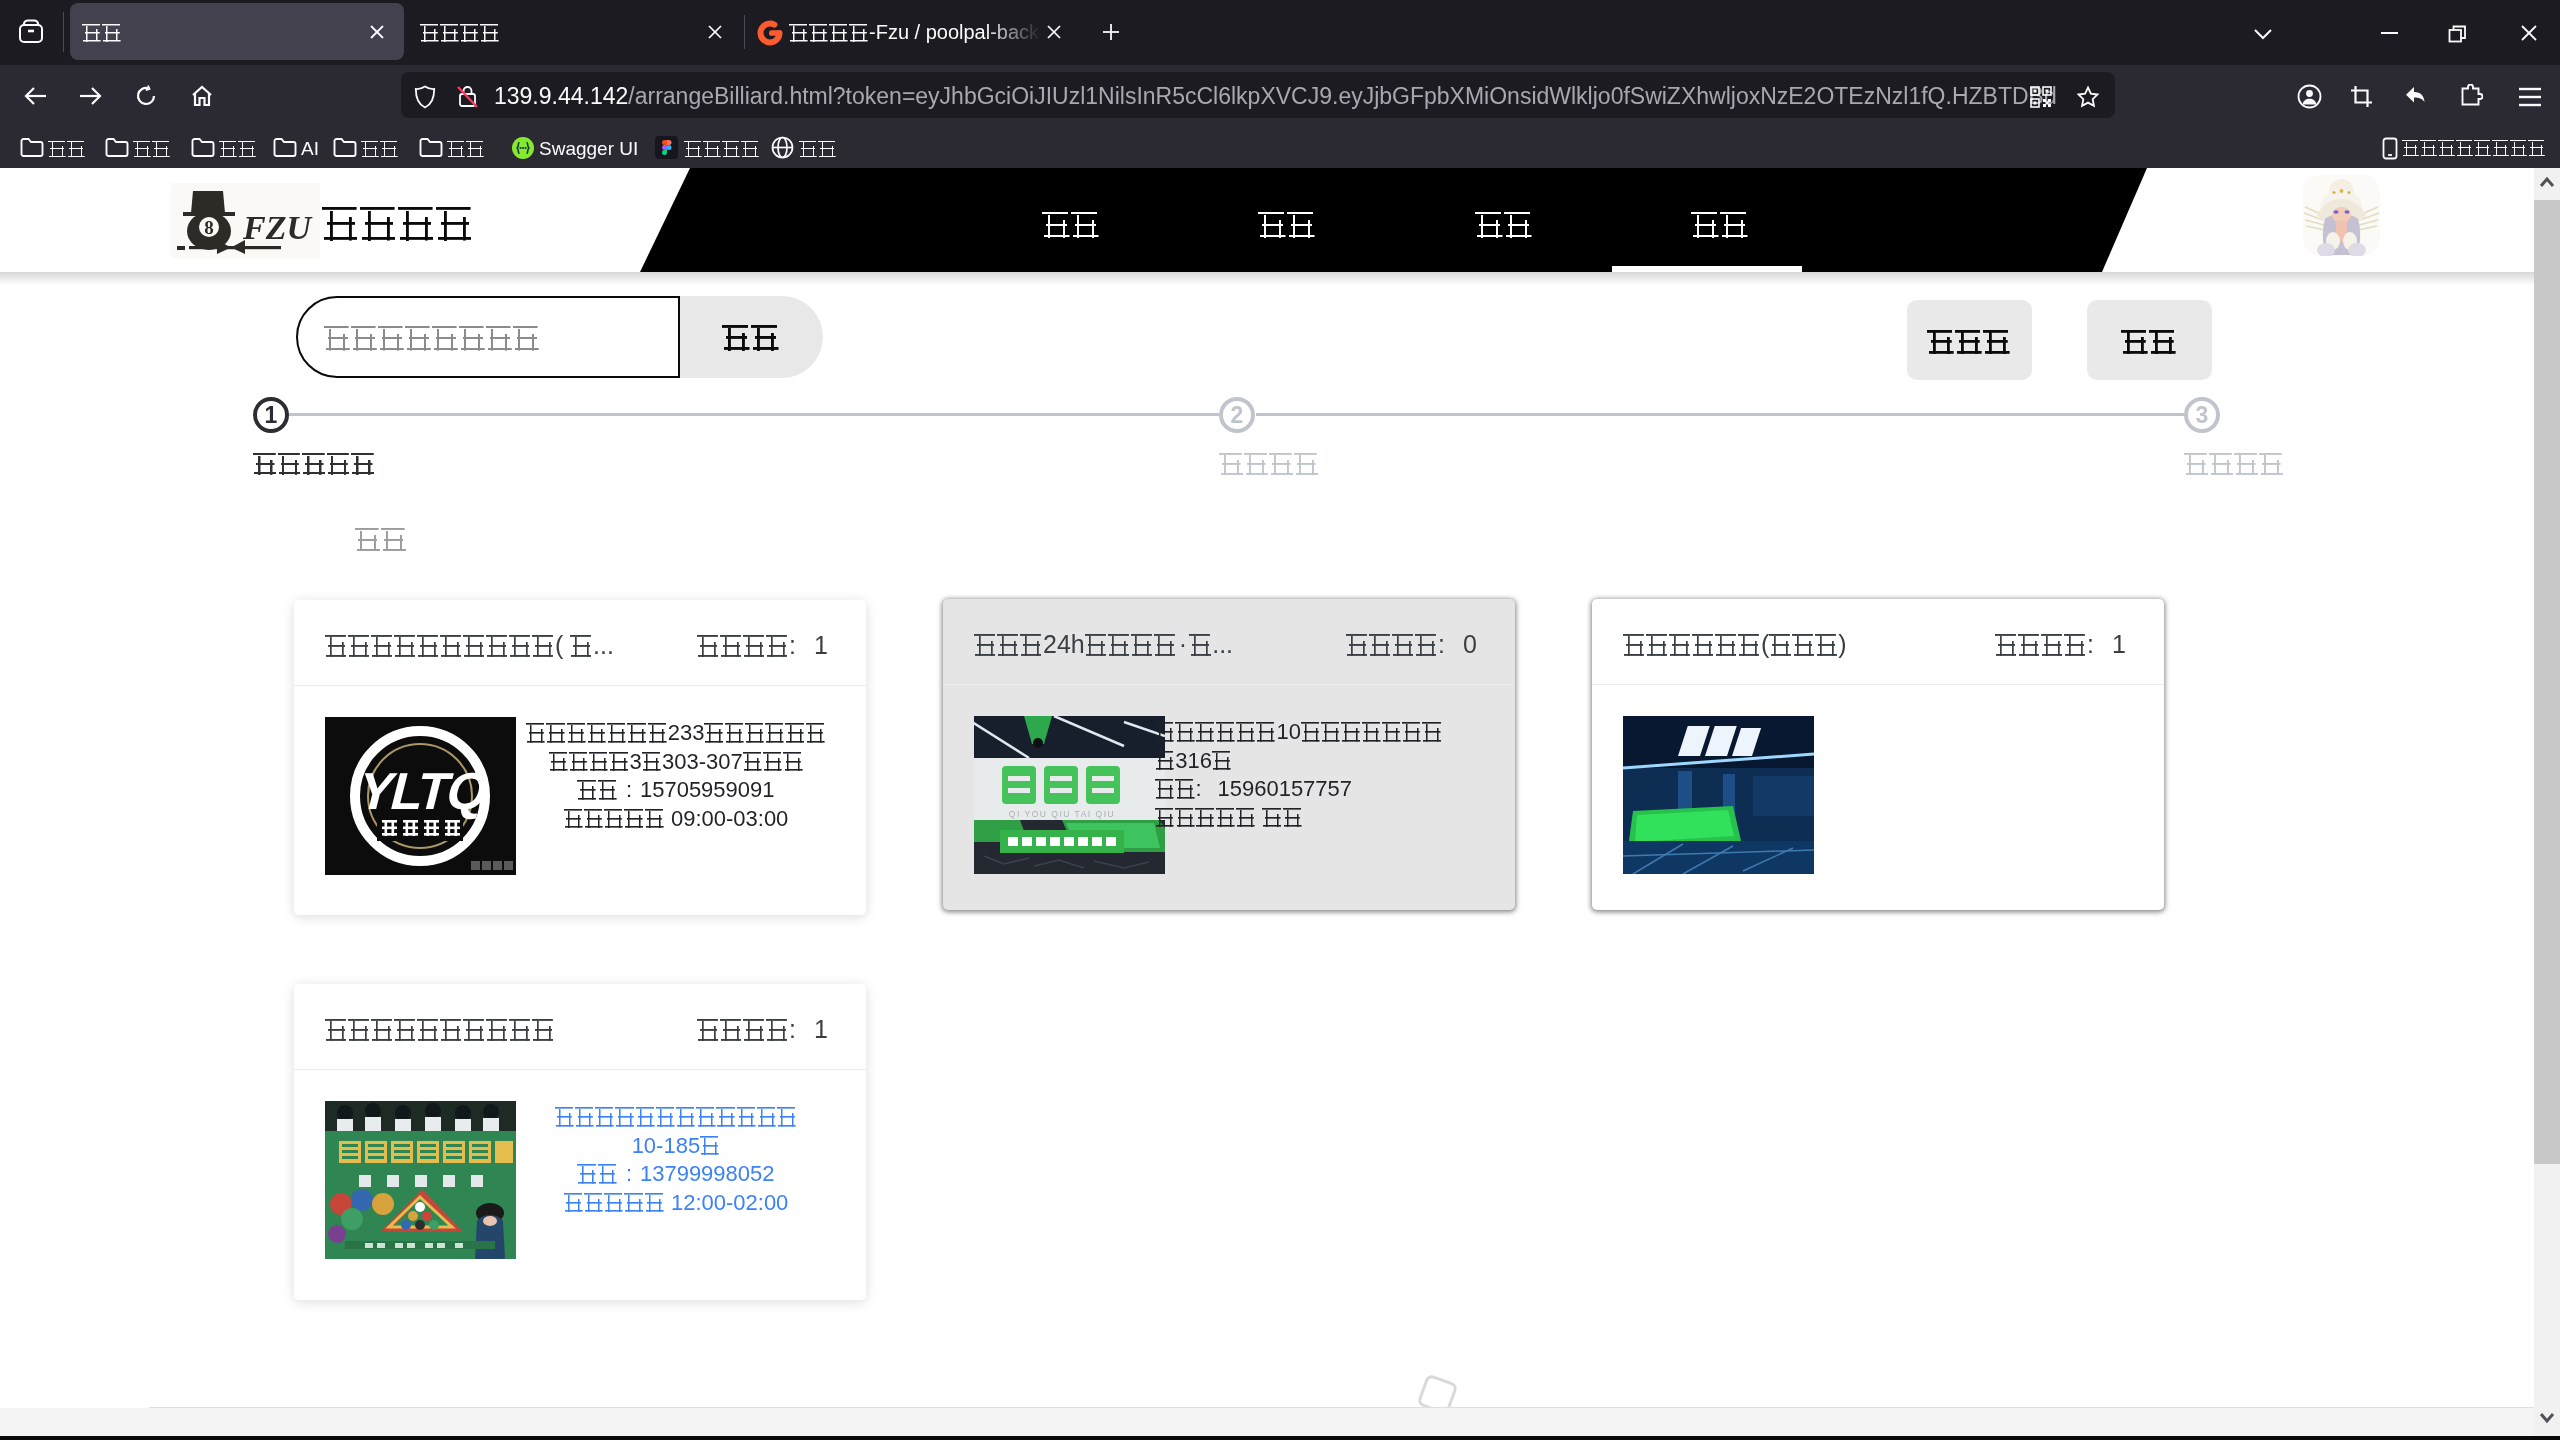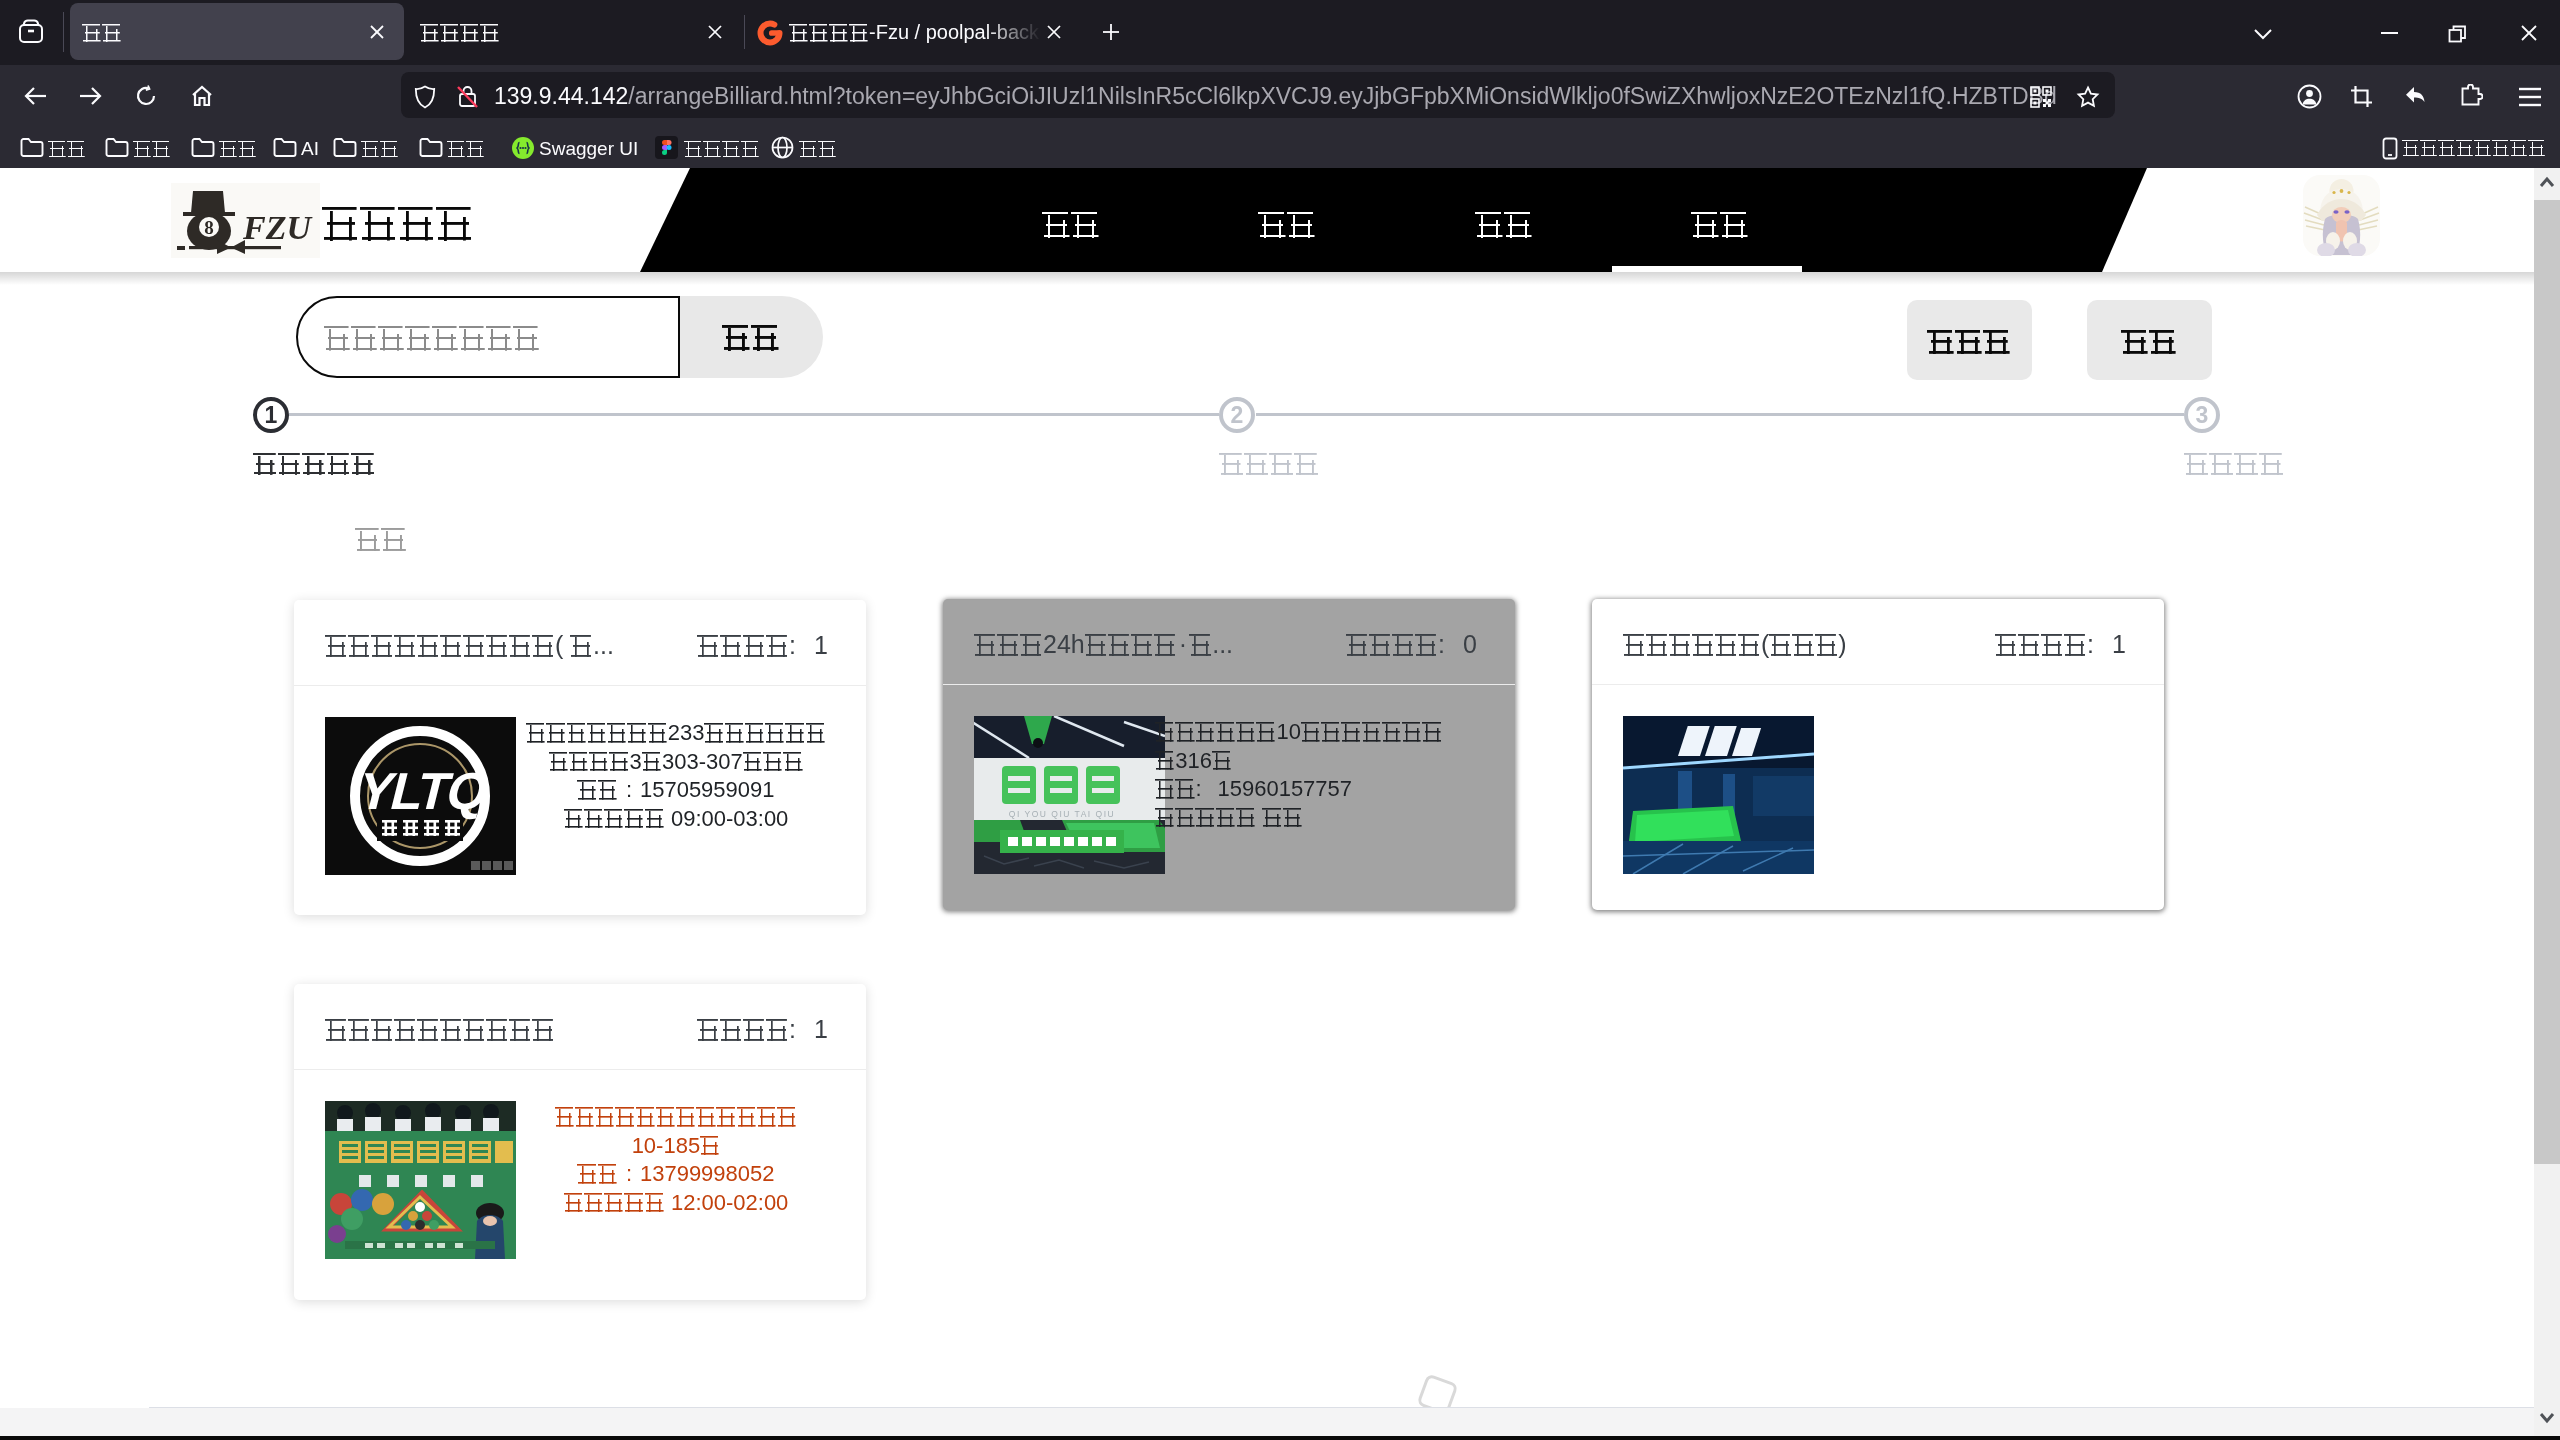--- a/index.html
+++ b/index.html
@@ -306,21 +306,21 @@
             <rect x="179" y="144" width="9" height="9" opacity="0.8"></rect>
           </g>
         </svg></div>
       <div class="abs" style="left:212px;top:119px;width:340px;text-align:center;font-size:22px;line-height:28.5px;color:#1f2226">
         <div style="white-space:nowrap"><i class="zh"></i><i class="zh"></i><i class="zh"></i><i class="zh"></i><i class="zh"></i><i class="zh"></i><i class="zh"></i>233<i class="zh"></i><i class="zh"></i><i class="zh"></i><i class="zh"></i><i class="zh"></i><i class="zh"></i></div>
         <div style="white-space:nowrap"><i class="zh"></i><i class="zh"></i><i class="zh"></i><i class="zh"></i>3<i class="zh"></i>303-307<i class="zh"></i><i class="zh"></i><i class="zh"></i></div>
         <div style="white-space:nowrap"><i class="zh"></i><i class="zh"></i><span class="fwc">:</span>15705959091</div>
         <div style="white-space:nowrap"><i class="zh"></i><i class="zh"></i><i class="zh"></i><i class="zh"></i><i class="zh"></i> 09:00-03:00</div>
       </div>
     </div>
-    <div class="abs cardbox" style="left:943px;top:431px;width:572px;height:311px;background:#a3a3a3;border-radius:5px;box-shadow:0 1px 5px 1px rgba(30,30,30,0.55)">
+    <div class="abs cardbox" style="left:943px;top:431px;width:572px;height:311px;background:#e5e5e5;border-radius:5px;box-shadow:0 1px 5px 1px rgba(30,30,30,0.55)">
       <div class="abs" style="left:31px;top:31px;font-size:25px;color:#3a3f45;white-space:nowrap"><i class="zh"></i><i class="zh"></i><i class="zh"></i>24h<i class="zh"></i><i class="zh"></i><i class="zh"></i><i class="zh"></i><span class="fwd">·</span><i class="zh"></i>...</div>
       <div class="abs" style="right:38px;top:31px;font-size:25px;color:#3a3f45;white-space:nowrap"><i class="zh"></i><i class="zh"></i><i class="zh"></i><i class="zh"></i><span class="fwc">:</span>0</div>
       <div class="abs" style="left:0;top:85px;width:572px;height:1px;background:#ececec"></div>
       <div class="abs" style="left:31px;top:117px;width:191px;height:158px"><svg width="191" height="158" viewBox="0 0 191 158">
           <rect width="191" height="158" fill="#e8ebec"></rect>
           <rect width="191" height="42" fill="#171e2c"></rect>
           <g stroke="#dfe7ef" stroke-width="2.5">
             <line x1="-5" y1="4" x2="55" y2="42"></line>
             <line x1="80" y1="0" x2="150" y2="30"></line>
             <line x1="150" y1="6" x2="191" y2="20"></line>
@@ -481,21 +481,21 @@
           <g fill="#cfe3d5">
             <rect x="40" y="142" width="8" height="5"></rect>
             <rect x="52" y="142" width="8" height="5"></rect>
             <rect x="70" y="142" width="8" height="5"></rect>
             <rect x="82" y="142" width="8" height="5"></rect>
             <rect x="100" y="142" width="8" height="5"></rect>
             <rect x="112" y="142" width="8" height="5"></rect>
             <rect x="130" y="142" width="8" height="5"></rect>
           </g>
         </svg></div>
-      <div class="abs" style="left:212px;top:119px;width:340px;text-align:center;font-size:22px;line-height:28.5px;color:#c2410c">
+      <div class="abs" style="left:212px;top:119px;width:340px;text-align:center;font-size:22px;line-height:28.5px;color:#3b82f6">
         <div style="white-space:nowrap"><i class="zh"></i><i class="zh"></i><i class="zh"></i><i class="zh"></i><i class="zh"></i><i class="zh"></i><i class="zh"></i><i class="zh"></i><i class="zh"></i><i class="zh"></i><i class="zh"></i><i class="zh"></i></div>
         <div style="white-space:nowrap">10-185<i class="zh"></i></div>
         <div style="white-space:nowrap"><i class="zh"></i><i class="zh"></i><span class="fwc">:</span>13799998052</div>
         <div style="white-space:nowrap"><i class="zh"></i><i class="zh"></i><i class="zh"></i><i class="zh"></i><i class="zh"></i> 12:00-02:00</div>
       </div>
     </div>
     <div class="abs" style="left:1421px;top:1210px;width:33px;height:33px;border:3px solid #d9d9d9;border-radius:7px;transform:rotate(20deg)"></div>
     <div class="abs" style="left:0;top:1240px;width:2534px;height:28px;background:#f4f4f5"></div>
     <div class="abs" style="left:149px;top:1239px;width:2385px;height:1px;background:#dcdfe6"></div>
     <div class="abs" style="left:0;top:1268px;width:2534px;height:4px;background:#0a0a0a"></div>

